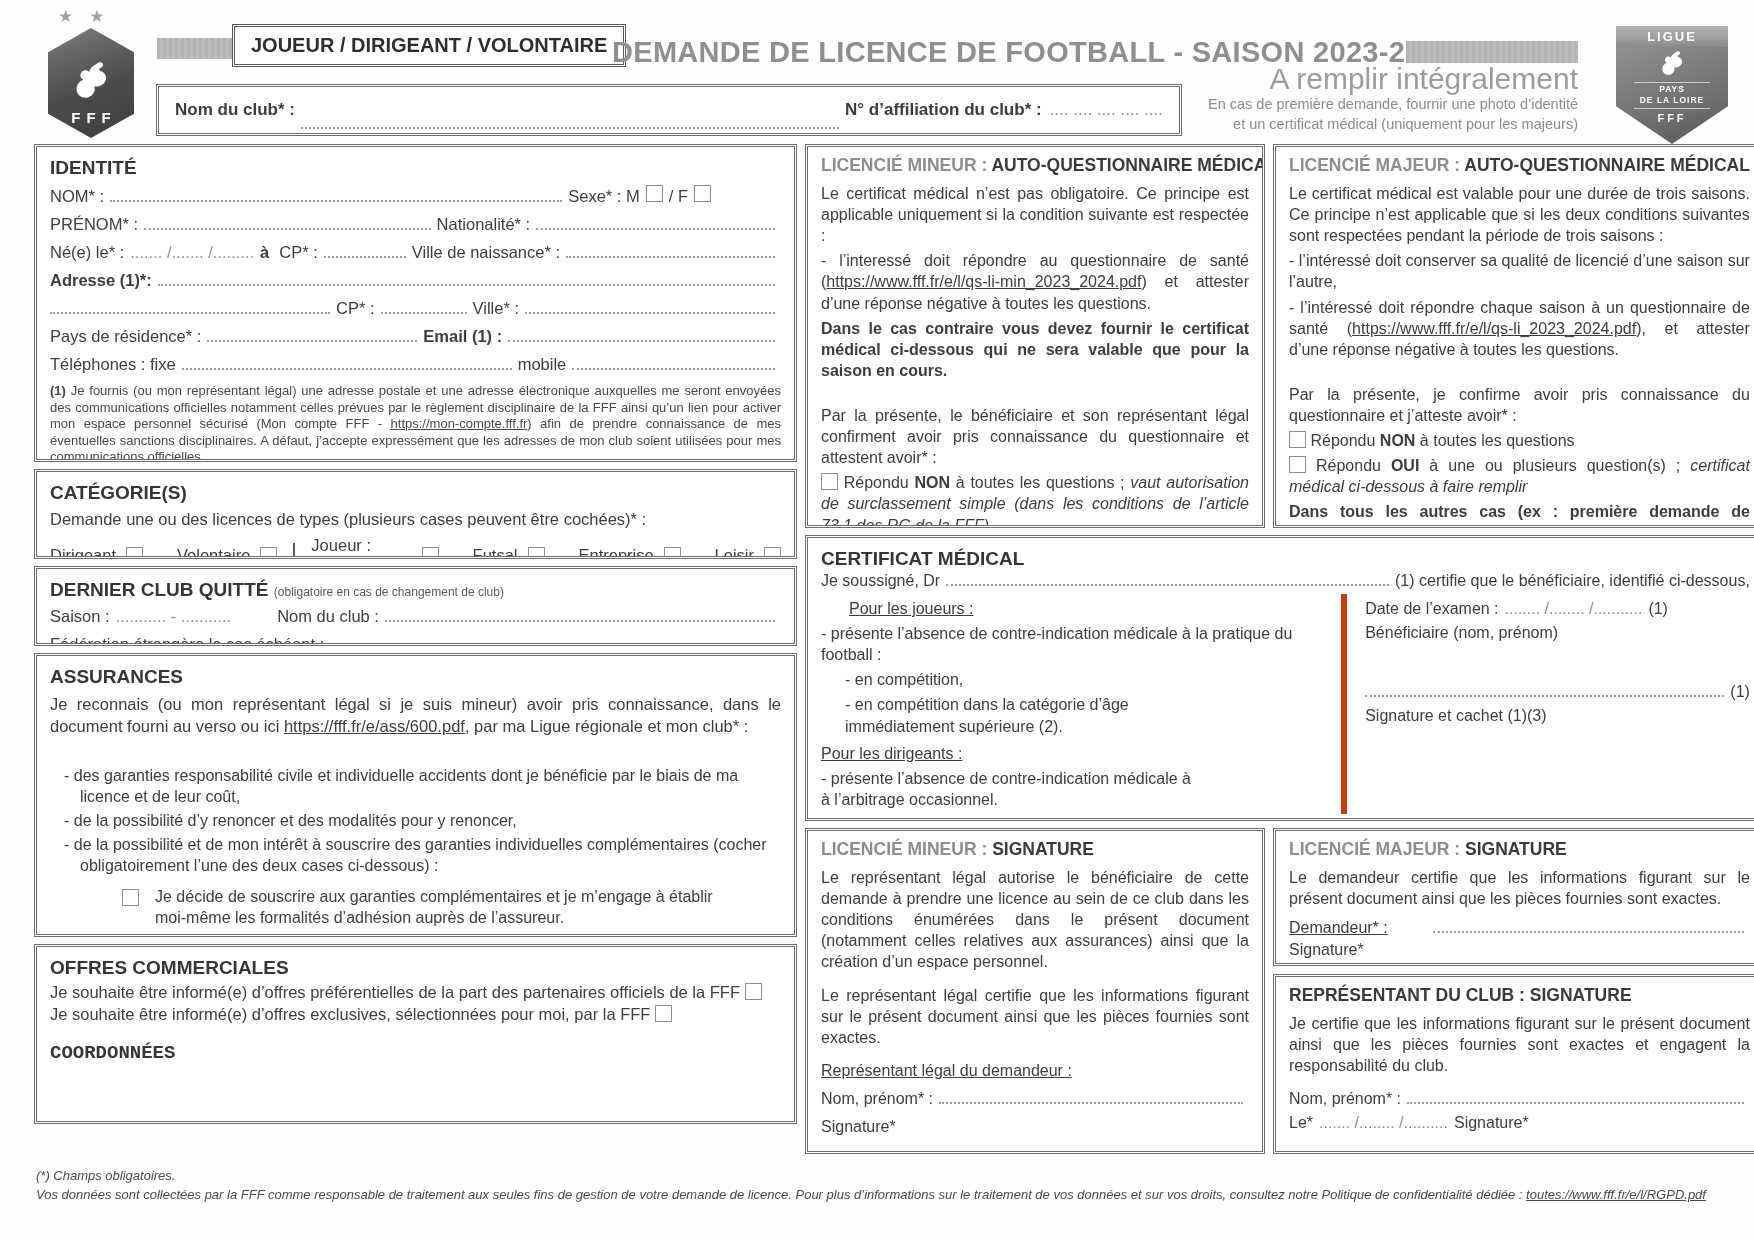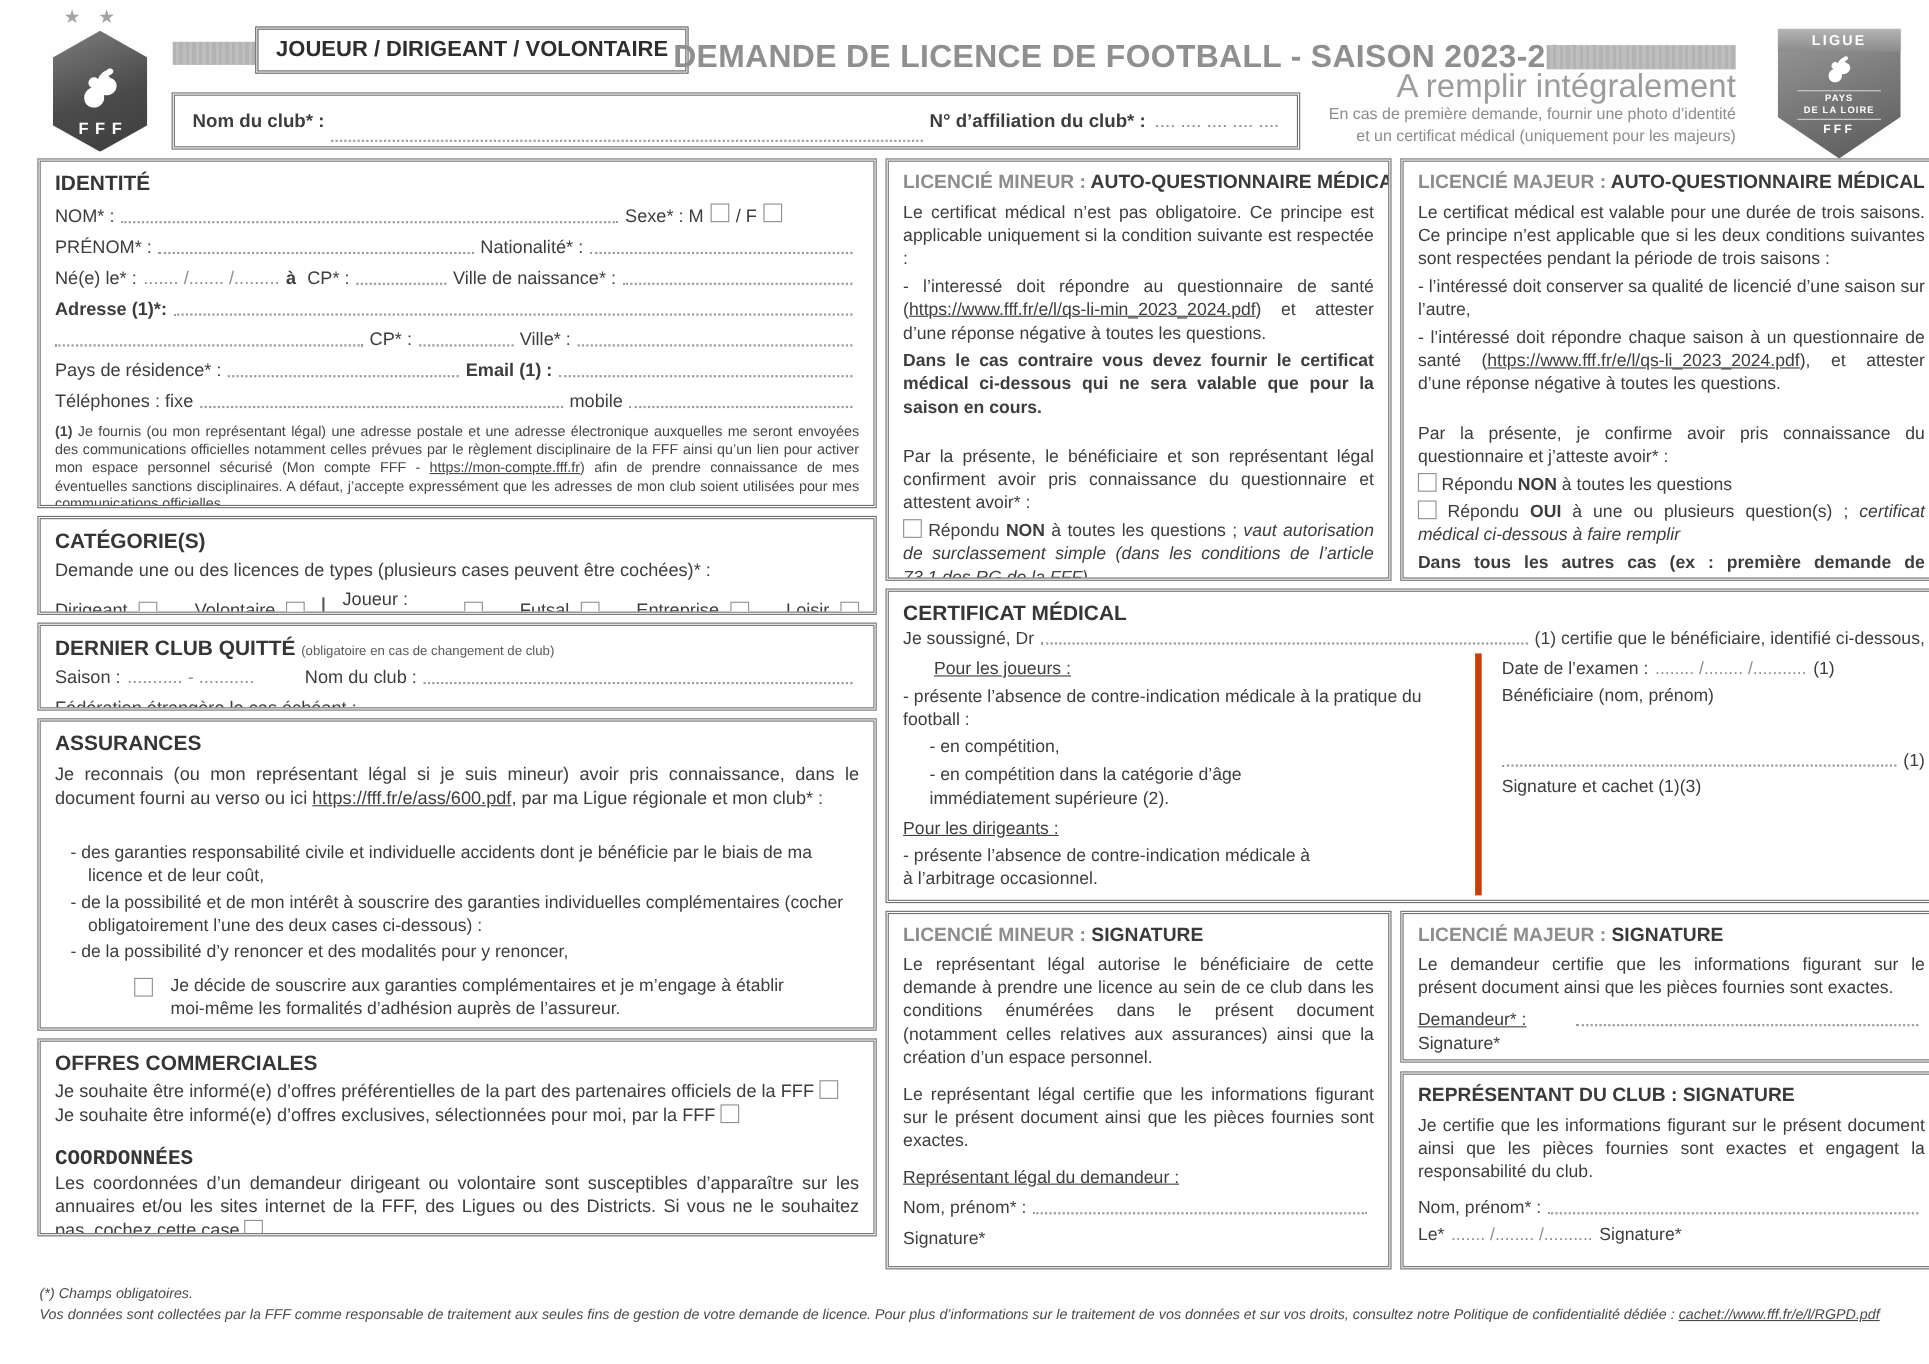--- a/index.html
+++ b/index.html
@@ -219,42 +219,39 @@
         </div>
       </div>
 
       <div class="box assur">
         <div class="h1">ASSURANCES</div>
         <div class="p" style="font-size:16.5px;">
           <span>Je reconnais (ou mon représentant légal si je suis mineur) avoir pris connaissance, dans le document fourni au verso ou ici </span><span class="link">https://fff.fr/e/ass/600.pdf</span><span>, par ma Ligue régionale et mon club* :</span>
         </div>
         <div class="gap20"></div>
         <div class="dash-item">-  des garanties responsabilité civile et individuelle accidents dont je bénéficie par le biais de ma licence et de leur coût,</div>
+        <div class="dash-item">-  de la possibilité d’y renoncer et des modalités pour y renoncer,</div>
         <div class="dash-item">-  de la possibilité et de mon intérêt à souscrire des garanties individuelles complémentaires (cocher obligatoirement l’une des deux cases ci-dessous) :</div>
-        <div class="dash-item">-  de la possibilité d’y renoncer et des modalités pour y renoncer,</div>
         <div class="opt-line">
           <span class="cb"></span>
           <span style="max-width:560px;">Je décide de souscrire aux garanties complémentaires et je m’engage à établir moi-même les formalités  d’adhésion auprès de l’assureur.</span>
         </div>
 
       </div>
 
       <div class="box offres">
         <div class="h1" style="margin-bottom:2px;">OFFRES COMMERCIALES</div>
         <div style="font-size:16.5px;line-height:1.35;">
           <span>Je souhaite être informé(e) d’offres préférentielles de la part des partenaires officiels de la FFF</span> <span class="cb"></span>
         </div>
         <div style="font-size:16.5px;line-height:1.35;">
           <span>Je souhaite être informé(e) d’offres exclusives, sélectionnées pour moi, par la FFF</span> <span class="cb"></span>
         </div>
         <div class="gap14"></div>
         <div class="h1" style="margin-bottom:2px;font-family:Liberation Mono, monospace;">COORDONNÉES</div>
-        <div class="p" style="font-size:16.5px;">
-          <span>Les coordonnées d’un demandeur dirigeant ou volontaire sont susceptibles d’apparaître sur les annuaires et/ou les sites internet de la FFF, des Ligues ou des Districts.  Si vous ne le souhaitez pas, cochez cette case</span> <span class="cb"></span>
-        </div>
       </div>
     </div>
 
     <div class="col-rest">
 
       <div class="quest-row">
 
         <div class="box mineur-q">
           <div class="h2">
             <span class="lt">LICENCIÉ MINEUR : </span><span class="dk">AUTO-QUESTIONNAIRE MÉDICAL</span>
@@ -378,17 +375,17 @@
           </div>
         </div>
       </div>
 
     </div>
   </div>
 
   <div class="footer">
     <div class="l1">(*) Champs obligatoires.</div>
     <div class="l2">
-      <span>Vos données sont collectées par la FFF comme responsable de traitement aux seules fins de gestion de votre demande de licence. Pour plus d’informations sur le traitement de vos données et sur vos droits, consultez notre Politique de confidentialité dédiée : </span><span class="link">cachet://www.fff.fr/e/l/RGPD.pdf</span>
+      <span>Vos données sont collectées par la FFF comme responsable de traitement aux seules fins de gestion de votre demande de licence. Pour plus d’informations sur le traitement de vos données et sur vos droits, consultez notre Politique de confidentialité dédiée : </span><span class="link">toutes://www.fff.fr/e/l/RGPD.pdf</span>
     </div>
   </div>
 
 </div>
 
 </body></html>

